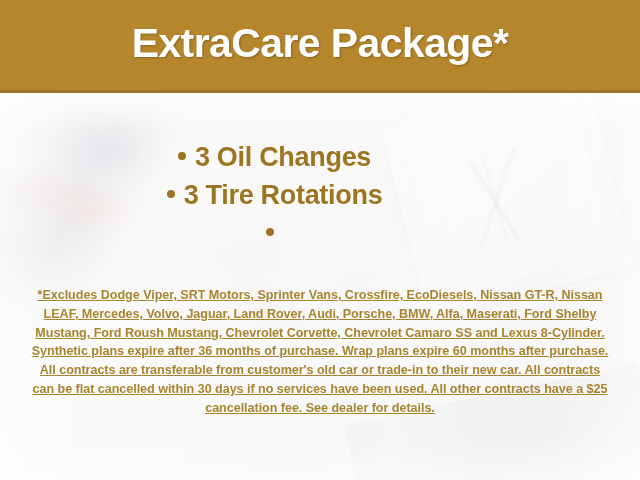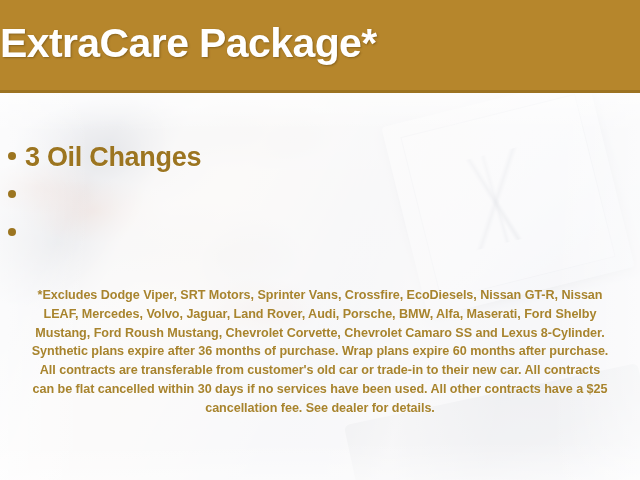--- a/index.html
+++ b/index.html
@@ -120,43 +120,44 @@
     position: absolute;
     left: 0;
     top: 0;
     width: 640px;
     height: 93px;
     background: #b6862c;
     border-bottom: 3px solid #9c7322;
     box-sizing: border-box;
     display: flex;
     align-items: center;
-    justify-content: flex-start;
+    justify-content: center;
   }
   .header-title {
     color: #ffffff;
     font-size: 41px;
     font-weight: bold;
     letter-spacing: -0.6px;
     line-height: 1;
     text-shadow: 1px 1px 2px rgba(80,56,12,.45);
     white-space: nowrap;
     margin: 0;
     padding-bottom: 4px;
   }
 
   
   .benefits {
     position: absolute;
-    left: 8px;
+    left: 17px;
     top: 138px;
     width: 515px;
     list-style: none;
     margin: 0;
     padding: 0;
+    text-align: center;
   }
   .benefit-item {
     color: #9c7520;
     font-size: 27px;
     font-weight: bold;
     line-height: 38px;
     letter-spacing: -0.3px;
     white-space: nowrap;
     text-shadow: 0 1px 1px rgba(255,255,255,.55);
   }
@@ -179,20 +180,21 @@
     top: 286px;
     width: 584px;
     color: #a8842e;
     font-size: 12.6px;
     font-weight: bold;
     line-height: 18.8px;
     letter-spacing: -0.05px;
     text-align: center;
     text-shadow: 0 1px 1px rgba(255,255,255,.5);
     margin: 0;
+    text-decoration: underline;
   }
 </style>
 </head>
 <body>
 
 <div class="promo-banner">
 
   <div class="bg-photo">
     <div class="bg-layer bg-engine"></div>
     <div class="bg-layer bg-warm"></div>
@@ -206,21 +208,21 @@
 
   <div class="header-band">
     <h1 class="header-title">ExtraCare Package*</h1>
   </div>
 
   <ul class="benefits">
     <li class="benefit-item">
       <span class="benefit-bullet"></span><span>3 Oil Changes</span>
     </li>
     <li class="benefit-item">
-      <span class="benefit-bullet"></span>
+      <span class="benefit-bullet"></span><span>3 Tire Rotations</span>
     </li>
     <li class="benefit-item">
       <span class="benefit-bullet"></span>
     </li>
   </ul>
 
   <p class="disclaimer">*Excludes Dodge Viper, SRT Motors, Sprinter Vans, Crossfire, EcoDiesels, Nissan GT-R, Nissan LEAF, Mercedes, Volvo, Jaguar, Land Rover, Audi, Porsche, BMW, Alfa, Maserati, Ford Shelby Mustang, Ford Roush Mustang, Chevrolet Corvette, Chevrolet Camaro SS and Lexus 8-Cylinder. Synthetic plans expire after 36 months of purchase. Wrap plans expire 60 months after purchase. All contracts are transferable from customer's old car or trade-in to their new car. All contracts can be flat cancelled within 30 days if no services have been used. All other contracts have a $25 cancellation fee. See dealer for details.</p>
 
 </div>
 

